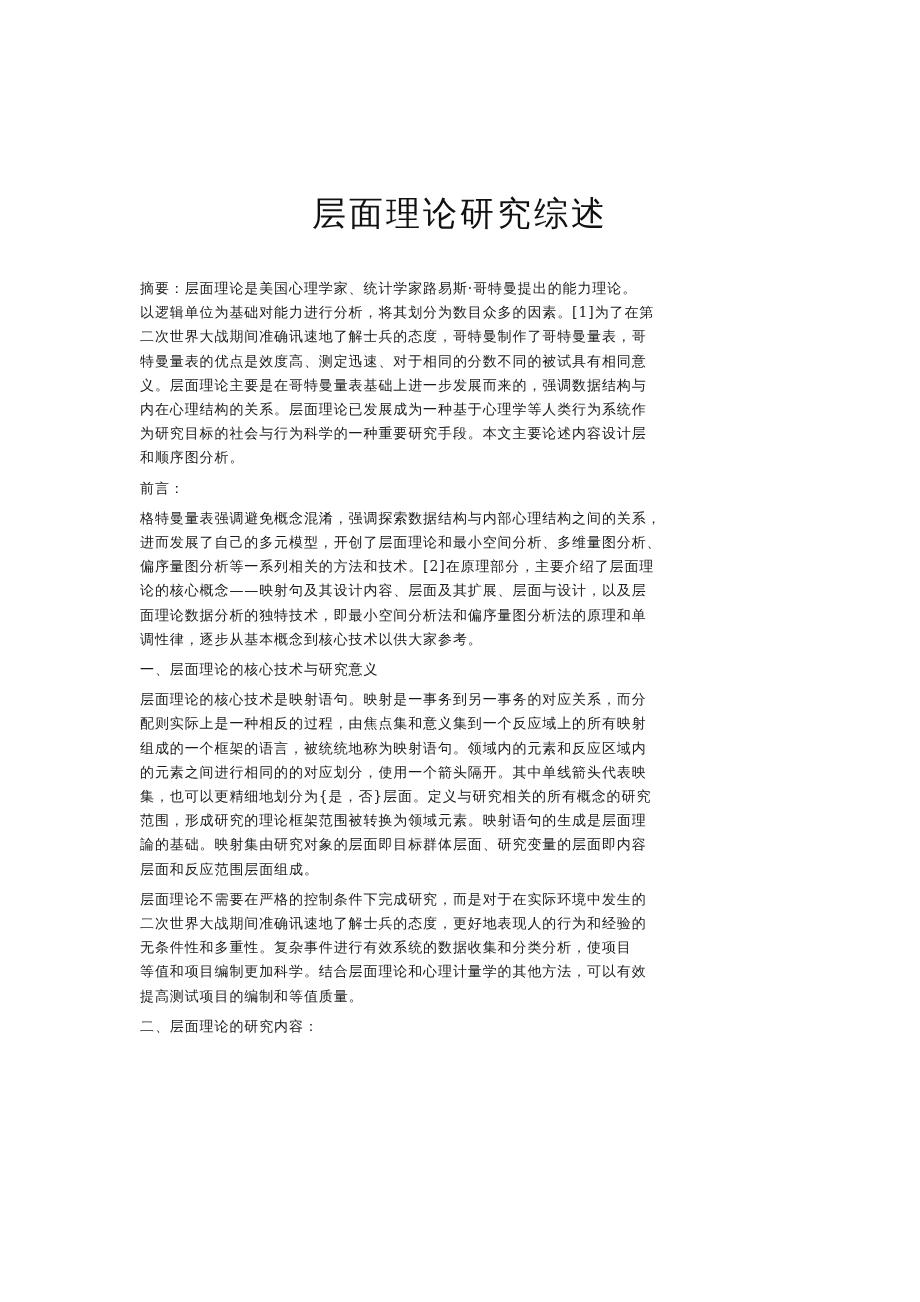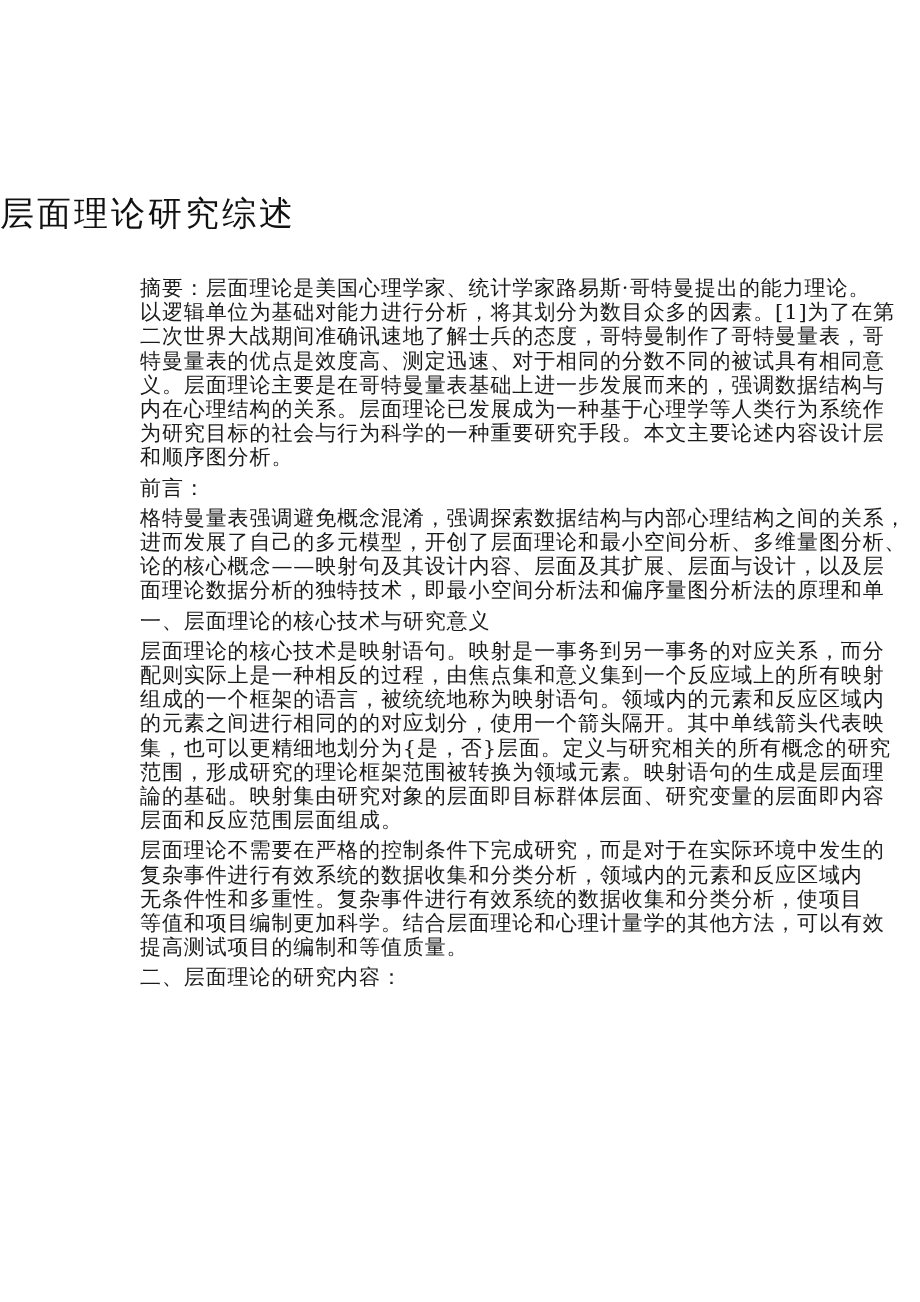--- a/index.html
+++ b/index.html
@@ -1,23 +1,23 @@
 <!DOCTYPE html>
 <html><head>
 <meta charset="utf-8">
 <style>
   html, body { margin: 0; padding: 0; background: #ffffff; }
   body { width: 920px; height: 1302px; position: relative; overflow: hidden;
          font-family: "DejaVu Serif", "Liberation Serif", serif; color: #1a1a1a; }
   .page { position: absolute; left: 0; top: 0; width: 920px; height: 1302px; background: #fff; }
-  .title { position: absolute; left: 0; width: 920px; top: 168px; 
+  .title { position: absolute; left: 0; width: 920px; top: 168px; text-align: center;
            font-size: 34px; letter-spacing: 3px; font-family: "DejaVu Sans", "Liberation Sans", sans-serif;
            font-weight: normal; color: #111; }
   .body { position: absolute; left: 140px; width: 642px; top: 276px; }
-  .para { margin: 0 0 6px 0; font-size: 21px; line-height: 24.2px; letter-spacing: 0.9px;
+  .para { margin: 0 0 6px 0; font-size: 14px; line-height: 24.2px; letter-spacing: 0.9px;
           text-align: justify; text-justify: inter-ideograph; }
   .line { display: block; white-space: nowrap; }
 </style>
 </head>
 <body>
 
 <div class="page">
   <h1 class="title">层面理论研究综述</h1>
 
   <div class="body">
@@ -33,42 +33,44 @@
     </p>
 
 
     <p class="para">
       <span class="line">前言：</span>
     </p>
 
     <p class="para">
       <span class="line">格特曼量表强调避免概念混淆，强调探索数据结构与内部心理结构之间的关系，</span>
       <span class="line">进而发展了自己的多元模型，开创了层面理论和最小空间分析、多维量图分析、</span>
+      <span class="line">偏序量图分析等一系列相关的方法和技术。[2]在原理部分，主要介绍了层面理</span>
       <span class="line">论的核心概念——映射句及其设计内容、层面及其扩展、层面与设计，以及层</span>
       <span class="line">面理论数据分析的独特技术，即最小空间分析法和偏序量图分析法的原理和单</span>
+      <span class="line">调性律，逐步从基本概念到核心技术以供大家参考。</span>
     </p>
 
     <p class="para">
       <span class="line">一、层面理论的核心技术与研究意义</span>
     </p>
 
     <p class="para">
       <span class="line">层面理论的核心技术是映射语句。映射是一事务到另一事务的对应关系，而分</span>
       <span class="line">配则实际上是一种相反的过程，由焦点集和意义集到一个反应域上的所有映射</span>
       <span class="line">组成的一个框架的语言，被统统地称为映射语句。领域内的元素和反应区域内</span>
       <span class="line">的元素之间进行相同的的对应划分，使用一个箭头隔开。其中单线箭头代表映</span>
       <span class="line">集，也可以更精细地划分为{是，否}层面。定义与研究相关的所有概念的研究</span>
       <span class="line">范围，形成研究的理论框架范围被转换为领域元素。映射语句的生成是层面理</span>
       <span class="line">論的基础。映射集由研究对象的层面即目标群体层面、研究变量的层面即内容</span>
       <span class="line">层面和反应范围层面组成。</span>
     </p>
 
     <p class="para">
       <span class="line">层面理论不需要在严格的控制条件下完成研究，而是对于在实际环境中发生的</span>
-      <span class="line">复杂事件进行有效系统的数据收集和分类分析，领域内的元素和反应区域内</span>
+      <span class="line">二次世界大战期间准确讯速地了解士兵的态度，更好地表现人的行为和经验的</span>
       <span class="line">无条件性和多重性。复杂事件进行有效系统的数据收集和分类分析，使项目</span>
       <span class="line">等值和项目编制更加科学。结合层面理论和心理计量学的其他方法，可以有效</span>
       <span class="line">提高测试项目的编制和等值质量。</span>
     </p>
 
     <p class="para">
       <span class="line">二、层面理论的研究内容：</span>
     </p>
   </div>
 </div>

